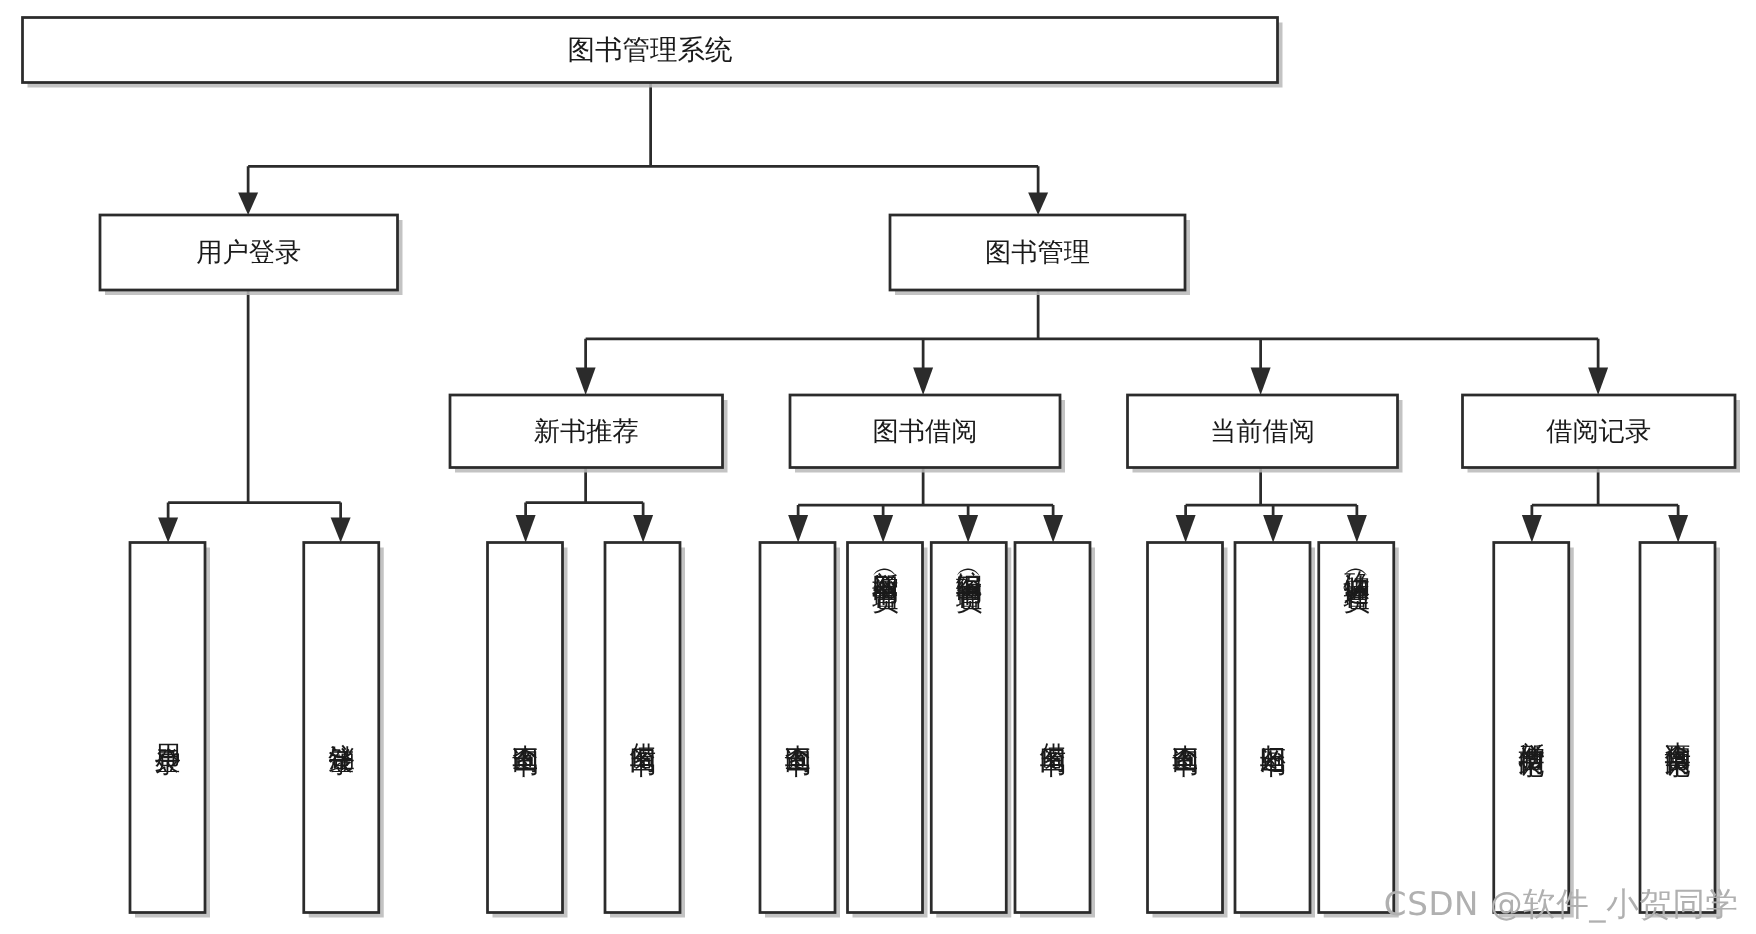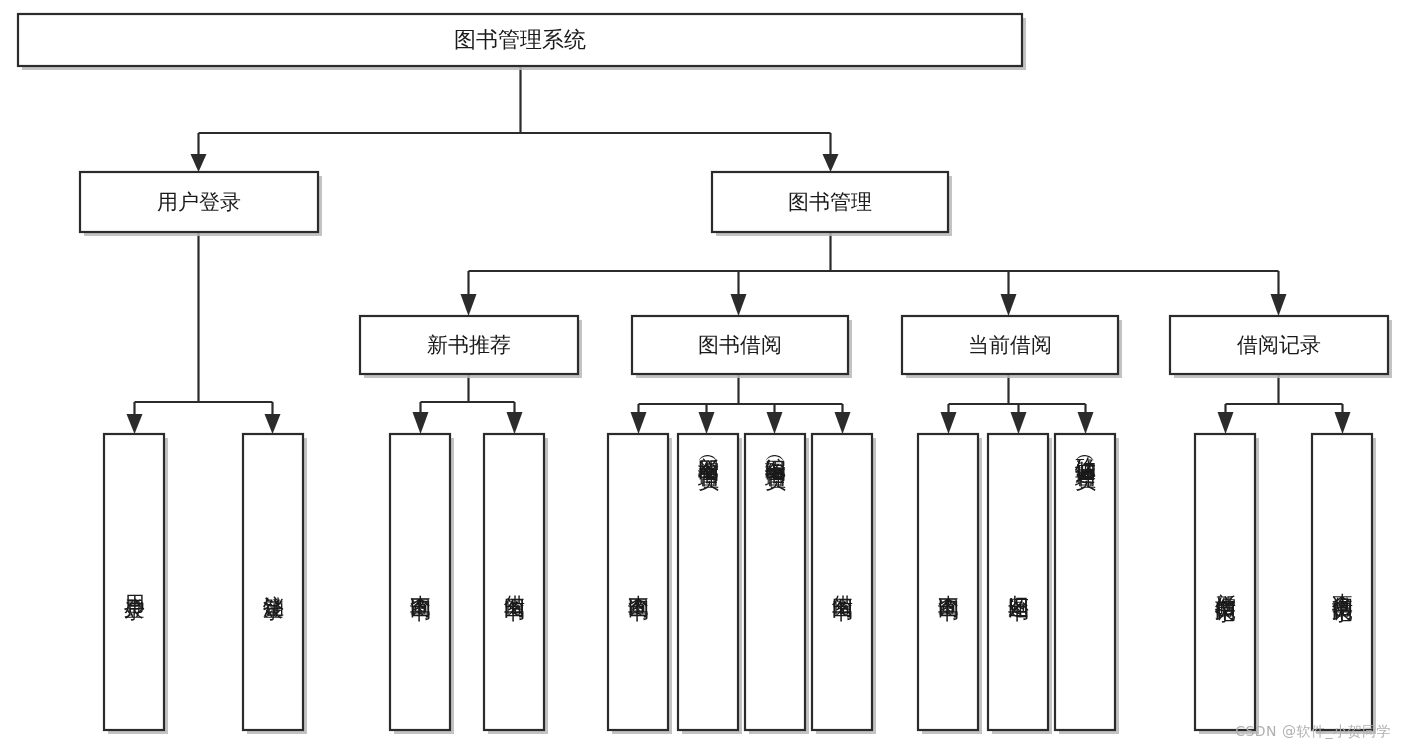--- a/index.html
+++ b/index.html
@@ -76,21 +76,21 @@
     letter-spacing: 2px;
     color: #1a1a1a;
     white-space: nowrap;
     text-align: center;
   }
   .watermark {
     position: absolute;
     right: 14px;
     bottom: 6px;
     font-family: "DejaVu Sans", "Liberation Sans", sans-serif;
-    font-size: 14px;
+    font-size: 26px;
     color: #b0b0b0;
     letter-spacing: 0.5px;
     user-select: none;
     white-space: nowrap;
   }
 </style>
 </head>
 <body>
 
 <div id="diagram-root">

